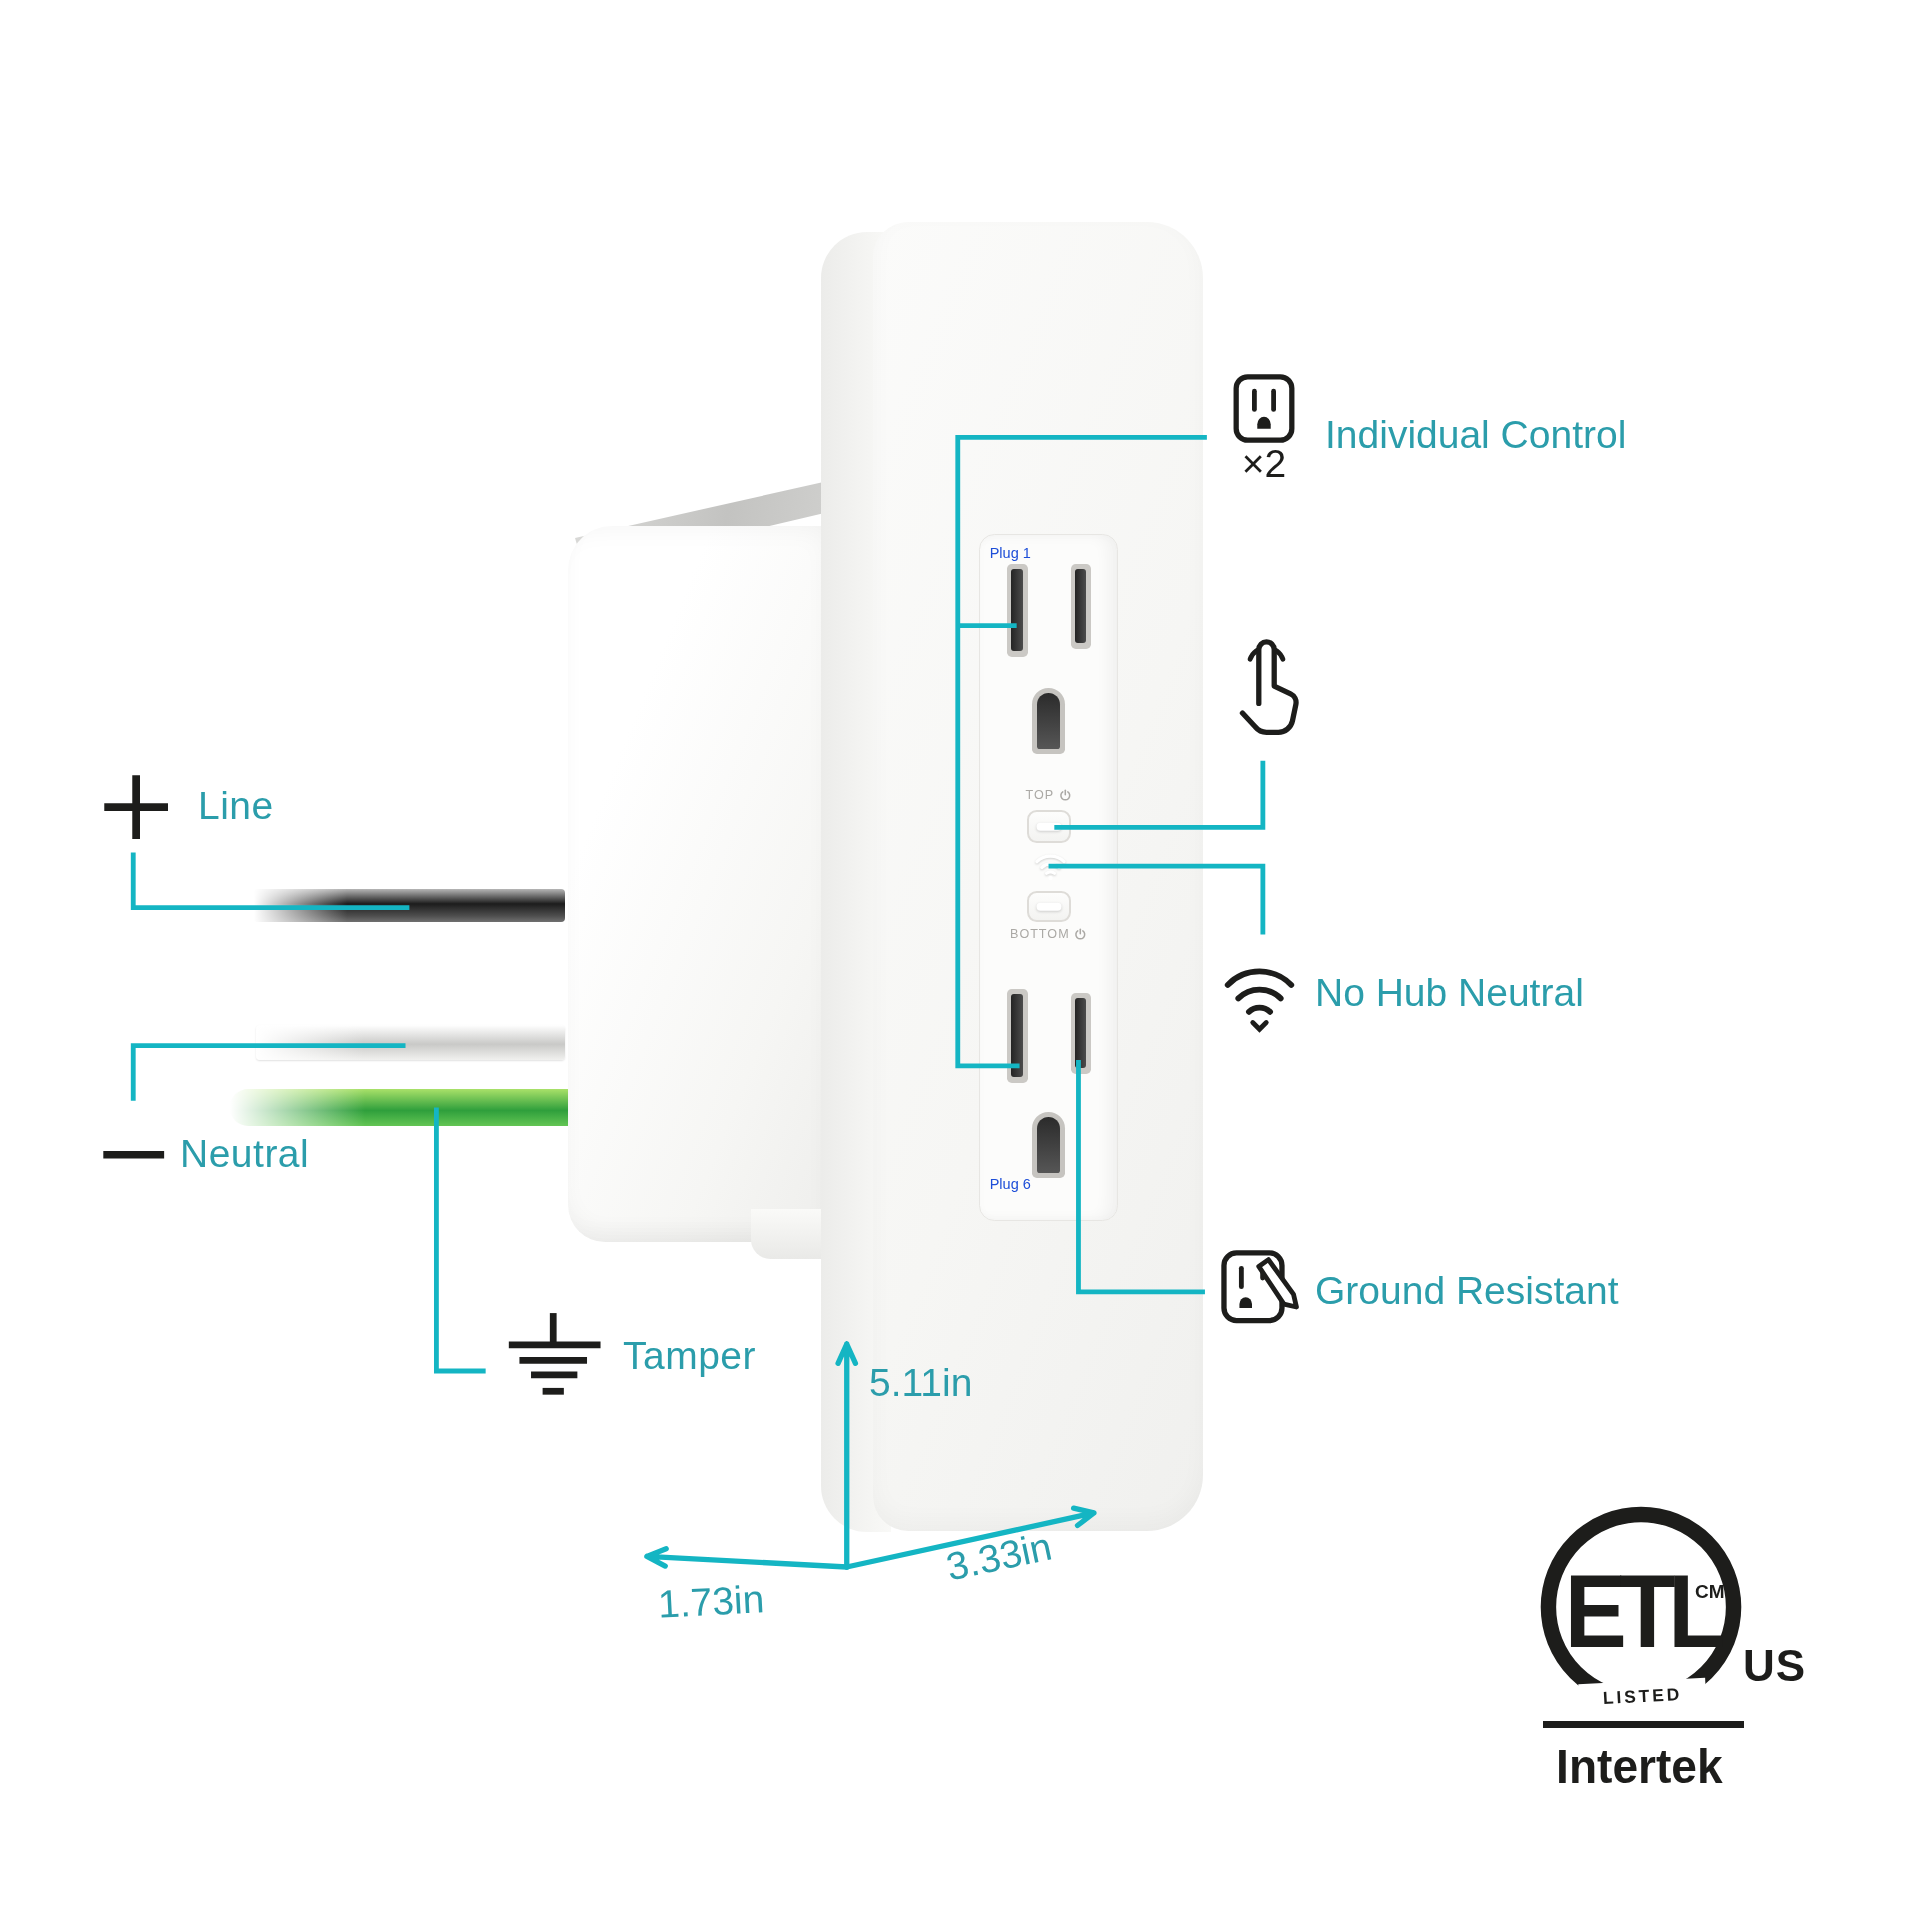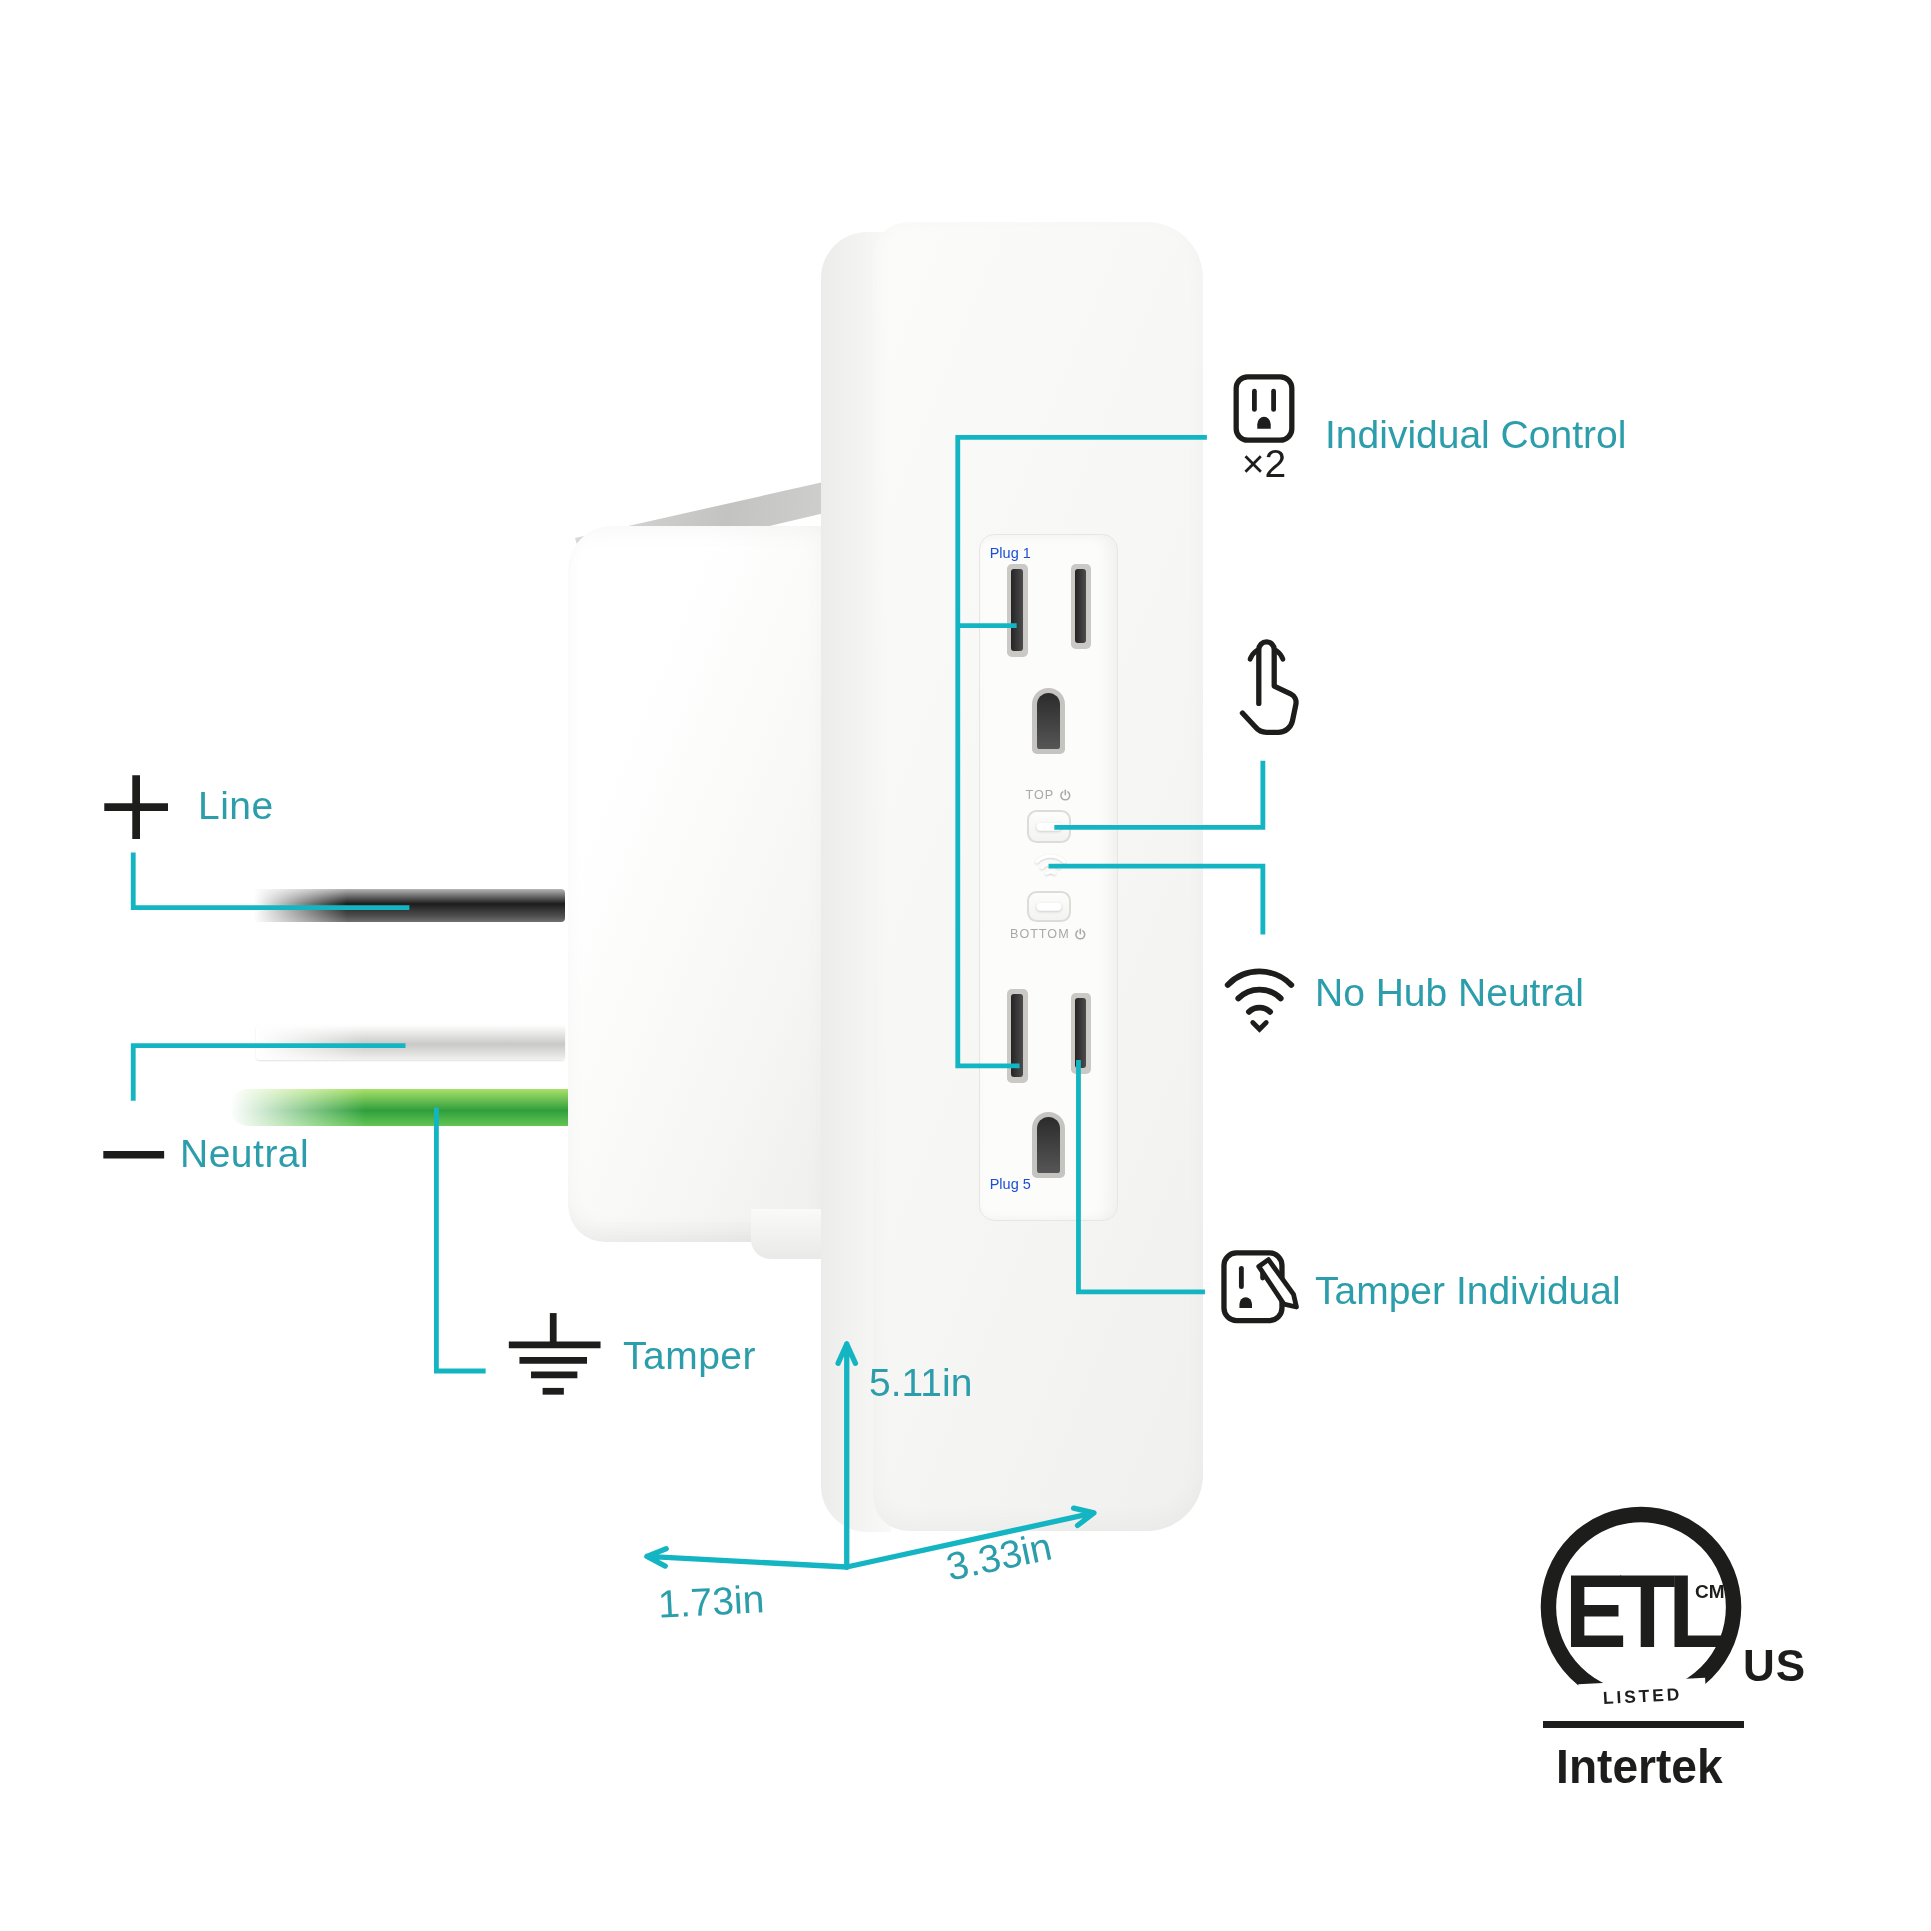--- a/index.html
+++ b/index.html
@@ -174,21 +174,21 @@
 
     <div class="slot-outer" style="left:27px;top:454px;width:21px;height:94px;">
       <div class="slot-inner" style="left:3.9px;top:4.8px;width:12.6px;height:83px;"></div>
     </div>
     <div class="slot-outer" style="left:91px;top:458px;width:20px;height:81px;">
       <div class="slot-inner" style="left:3.9px;top:4.8px;width:11.6px;height:70px;"></div>
     </div>
     <div class="ground-hole-outer" style="left:52px;top:577px;">
       <div class="ground-hole-inner"></div>
     </div>
-    <span class="plug-tag" style="left:9.7px;top:641px;">Plug 5</span>
+    <span class="plug-tag" style="left:9.7px;top:641px;">Plug 6</span>
   </div>
 
   <svg class="abs" style="left:0;top:0;" width="1931" height="1931" viewBox="0 0 2000 2000">
 
     <g stroke="#14B5C3" stroke-width="5" fill="none">
       <path d="M1250 453 H992 V1104 H1056 M992 648 H1053"></path>
       <path d="M1092 857 H1308 V788"></path>
       <path d="M1086 897 H1308 V968"></path>
       <path d="M1117 1098 V1338 H1248"></path>
       <path d="M138 883 V940 H424"></path>
@@ -247,21 +247,21 @@
   </svg>
   <div class="abs feature-label" style="left:1315px;top:971px;">No Hub Neutral</div>
 
   <svg class="abs" style="left:1220px;top:1249px;" width="93" height="87" viewBox="0 0 96 90">
     <rect x="4" y="4" width="60" height="70" rx="13" fill="#fff" stroke="#1D1D1B" stroke-width="5.5"></rect>
     <path d="M22 20 V39" stroke="#1D1D1B" stroke-width="5" stroke-linecap="round"></path>
     <path d="M44 20 V30" stroke="#1D1D1B" stroke-width="5" stroke-linecap="round"></path>
     <path d="M20 61 v-4 a6.5 7 0 0 1 13 0 v4 Z" fill="#1D1D1B"></path>
     <path d="M40 18 l10 -7 26 36 3 13 -13 -3 Z" fill="#ffffff" stroke="#1D1D1B" stroke-width="5" stroke-linejoin="round"></path>
   </svg>
-  <div class="abs feature-label" style="left:1315px;top:1269px;">Tamper Individual</div>
+  <div class="abs feature-label" style="left:1315px;top:1269px;">Ground Resistant</div>
 
   <div class="abs etl-wrap">
     <svg class="abs" style="left:0;top:0;" width="270" height="222" viewBox="0 0 280 230">
       <circle cx="140" cy="113" r="96" fill="none" stroke="#1D1D1B" stroke-width="16"></circle>
     </svg>
     <div class="etl-letters">ETL</div>
     <div class="etl-cm">CM</div>
     <div class="etl-banner">
       <span>LISTED</span>
     </div>

